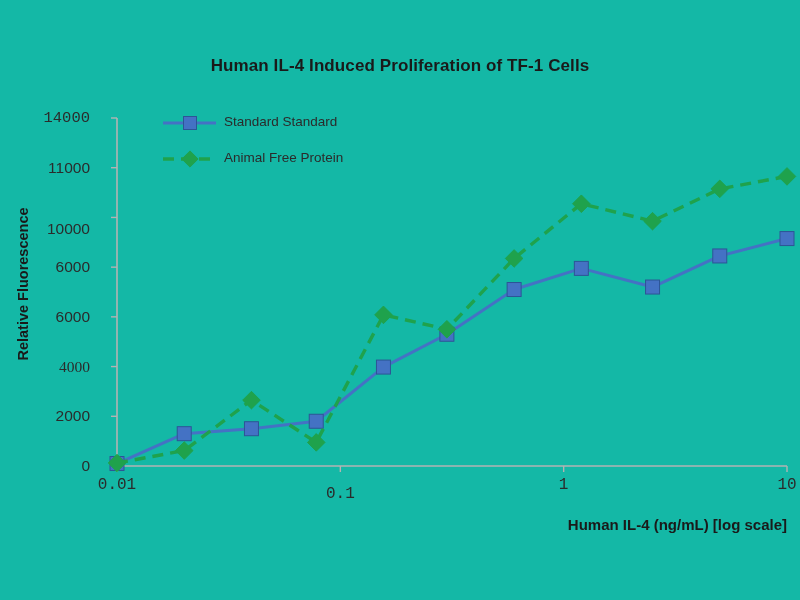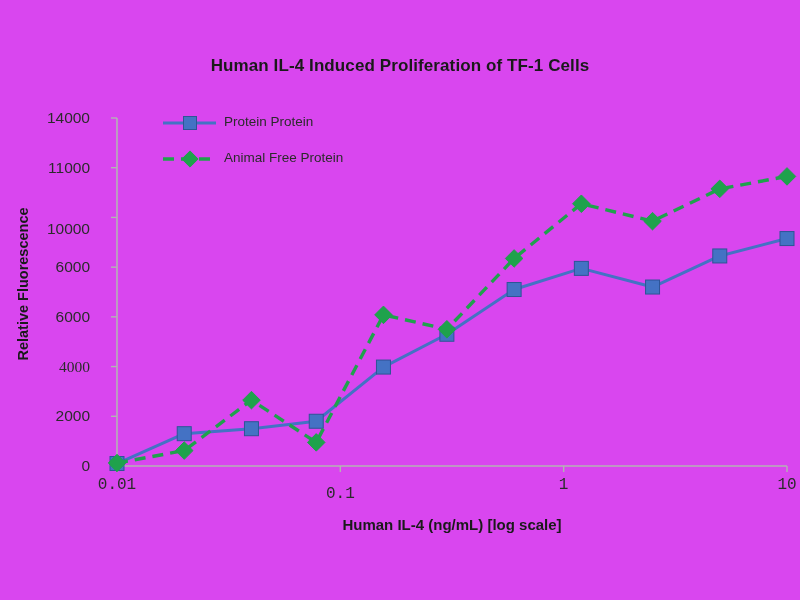--- a/index.html
+++ b/index.html
@@ -5,21 +5,21 @@
   html,body{margin:0;padding:0;}
   body{
     width:800px;height:600px;
     background:#ffffff;
     font-family:"Liberation Sans", sans-serif;
     overflow:hidden;
   }
   #chart-root{
     position:relative;
     width:800px;height:600px;
-    background:#d946ef;
+    background:#14b8a6;
   }
   #chart-title{
     position:absolute;
     left:0;right:0;top:56px;
     text-align:center;
     font-size:17px;
     font-weight:bold;
     color:#1a1a1a;
     letter-spacing:.1px;
   }
@@ -30,21 +30,21 @@
     transform:rotate(-90deg);
     transform-origin:center center;
     text-align:center;
     font-size:14.5px;
     font-weight:bold;
     color:#1a1a1a;
   }
   #xlabel{
     position:absolute;
     left:117px;width:670px;top:516px;
-    text-align:center;
+    text-align:right;
     font-size:15px;
     font-weight:bold;
     color:#1a1a1a;
   }
   .ytick-label{
     position:absolute;
     right:0;width:70px;
     text-align:right;
     font-size:15.5px;
     color:#2b2b2b;
@@ -80,21 +80,21 @@
   <div id="xlabel">Human IL-4 (ng/mL) [log scale]</div>
 
   <div id="ytick-labels">
       <div class="ytick-label" style="top: 466px;">0</div>
       <div class="ytick-label" style="top: 416.286px;">2000</div>
       <div class="ytick-label" style="top: 366.571px; font-family: Liberation Serif, serif;">4000</div>
       <div class="ytick-label" style="top: 316.857px;">6000</div>
       <div class="ytick-label" style="top: 267.143px;">6000</div>
       <div class="ytick-label" style="top: 217.429px; margin-top: 12px;">10000</div>
       <div class="ytick-label" style="top: 167.714px;">11000</div>
-      <div class="ytick-label" style="top: 118px;">14000</div>
+      <div class="ytick-label" style="top: 118px; font-family: Liberation Mono, monospace;">14000</div>
     </div>
 
   <div id="xtick-labels">
       <div class="xtick-label" style="left: 117px;">0.01</div>
       <div class="xtick-label" style="left: 340.333px; margin-top: 9px;">0.1</div>
       <div class="xtick-label" style="left: 563.667px;">1</div>
       <div class="xtick-label" style="left: 787px;">10</div>
     </div>
 
   <svg id="plot-svg" width="800" height="600">
@@ -141,16 +141,16 @@
         <polygon points="787,167.6392857142857 795.775,176.4142857142857 787,185.18928571428572 778.225,176.4142857142857" fill="#1FA24C" stroke="#1FA24C" stroke-width="1"></polygon>
       </g>
     <g id="legend-group">
         <line x1="163" y1="123" x2="216" y2="123" stroke="#4472C4" stroke-width="3"></line>
         <rect x="183.5" y="116.5" width="13" height="13" fill="#4472C4" stroke="#2d5596" stroke-width="1"></rect>
         <line x1="163" y1="159" x2="216" y2="159" stroke="#1FA24C" stroke-width="3.4" stroke-dasharray="11,7"></line>
         <polygon points="190,150.9 198.1,159 190,167.1 181.9,159" fill="#1FA24C" stroke="#1FA24C" stroke-width="1"></polygon>
       </g>
   </svg>
 
-  <div class="legend-text" style="left:224px;top:114px;">Protein Protein</div>
+  <div class="legend-text" style="left:224px;top:114px;">Standard Standard</div>
   <div class="legend-text" style="left:224px;top:150px;">Animal Free Protein</div>
 
 </div>
 
 </body></html>

